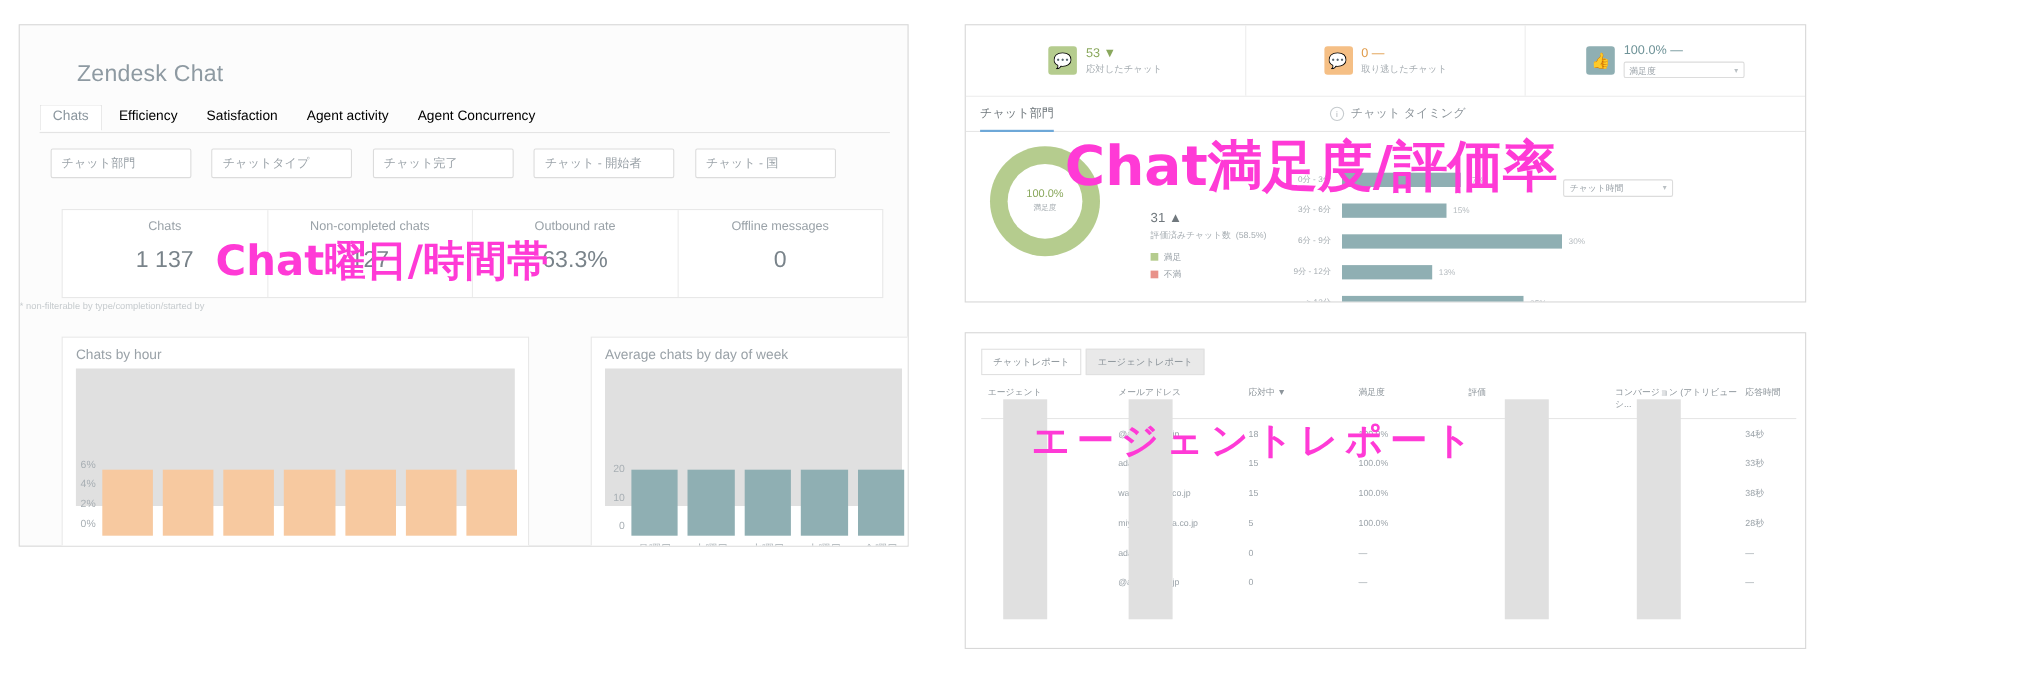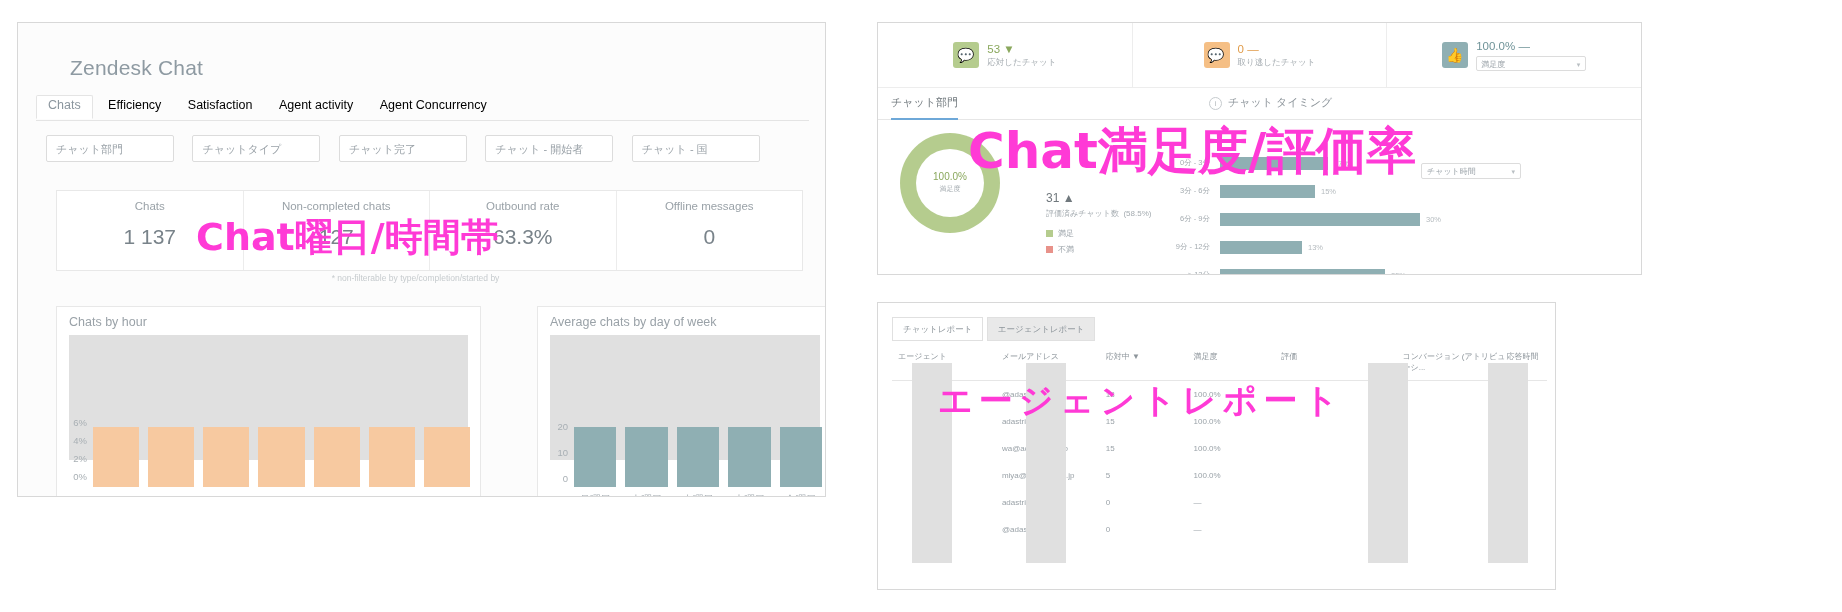--- a/index.html
+++ b/index.html
@@ -53,21 +53,21 @@
     display:flex;
   }
   .kpi{
     flex:1;position:relative;text-align:center;
     border-right:1px solid #ececec;padding-top:9px;box-sizing:border-box;
   }
   .kpi:last-child{border-right:none;}
   .kpi-label{font-size:11.5px;color:#9aa2a8;}
   .kpi-value{font-size:21px;color:#79838a;margin-top:13px;font-weight:300;}
   .kpi-note{
-    position:absolute;right:8px;top:250px;left:0;text-align:center;
+    position:absolute;right:8px;top:250px;left:0;text-align:left;
     font-size:8.5px;color:#c6cbce;padding-right:4px;
   }
 
   .chartbox{
     position:absolute;background:#fff;border:1px solid #e8e8e8;
     box-sizing:border-box;
   }
   #chart-hour{left:38px;top:283px;width:425px;height:212px;}
   #chart-dow{left:519px;top:283px;width:296px;height:212px;}
   .cb-title{position:absolute;left:12px;top:8px;font-size:12.5px;color:#9aa2a8;}
@@ -133,21 +133,21 @@
     font-size:8px;color:#9aa2a8;line-height:16px;padding-left:5px;box-sizing:border-box;margin-top:32px;}
   .hsel:after{content:"\25BE";position:absolute;right:5px;top:0;color:#b9bfc3;font-size:7px;}
 
   .hbars{position:absolute;left:280px;right:14px;top:128px;bottom:8px;}
   .hrow{display:flex;align-items:center;height:24px;margin-bottom:4px;}
   .hlab{width:52px;text-align:right;font-size:7.5px;color:#a5acb1;padding-right:10px;}
   .hbar{height:13px;background:#8fafb3;}
   .hval{font-size:7.5px;color:#b5bbbf;margin-left:6px;}
 
   
-  #br-panel{left:877px;top:302px;width:679px;height:288px;background:#fff;}
+  #br-panel{left:877px;top:302px;width:765px;height:288px;background:#fff;}
   .br-tabs{position:absolute;left:14px;top:14px;height:22px;}
   .br-tab{display:inline-block;height:22px;line-height:22px;padding:0 10px;font-size:8.5px;color:#8d959b;
     border:1px solid #e0e0e0;background:#fff;margin-right:-1px;}
   .br-tab.active{background:#e9e9e9;}
   .tbl{position:absolute;left:14px;top:48px;right:8px;}
   .thead{display:flex;border-bottom:1px solid #e6e6e6;padding-bottom:7px;}
   .th{font-size:8px;color:#8d959b;}
   .trow{display:flex;height:27px;align-items:center;}
   .td{font-size:8px;color:#9aa2a8;}
   .c0{width:128px;padding-left:6px;}

